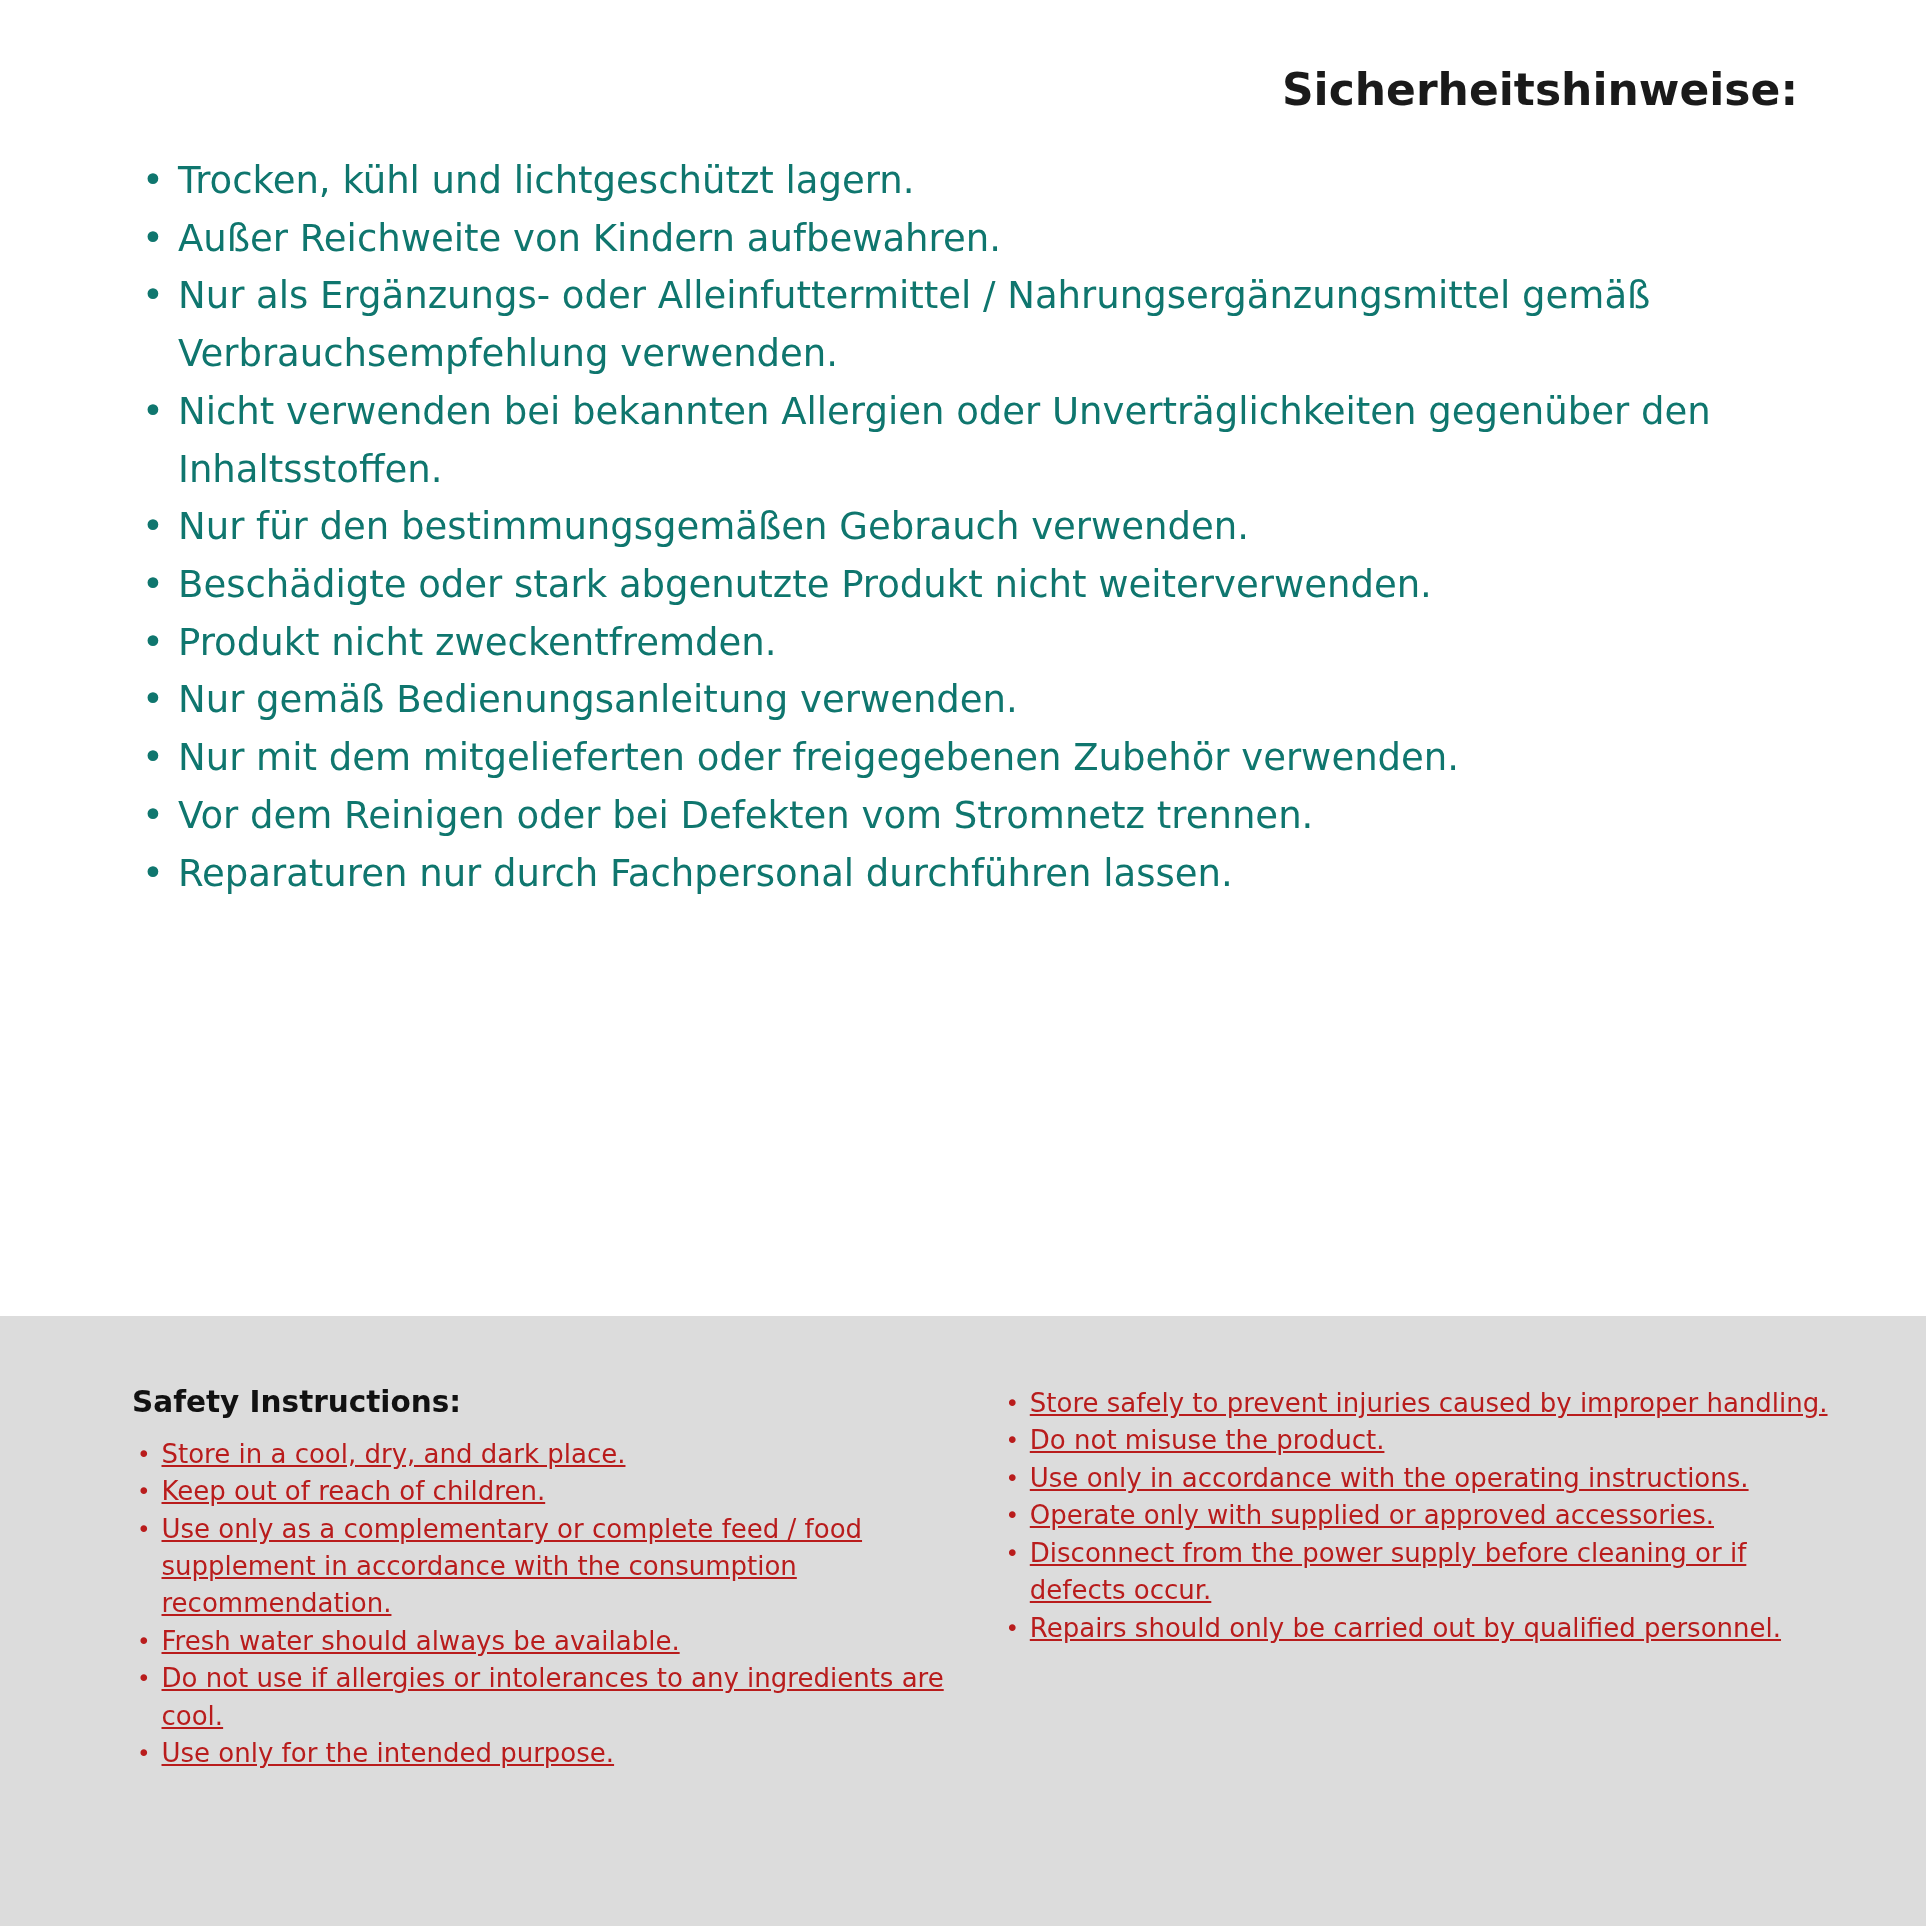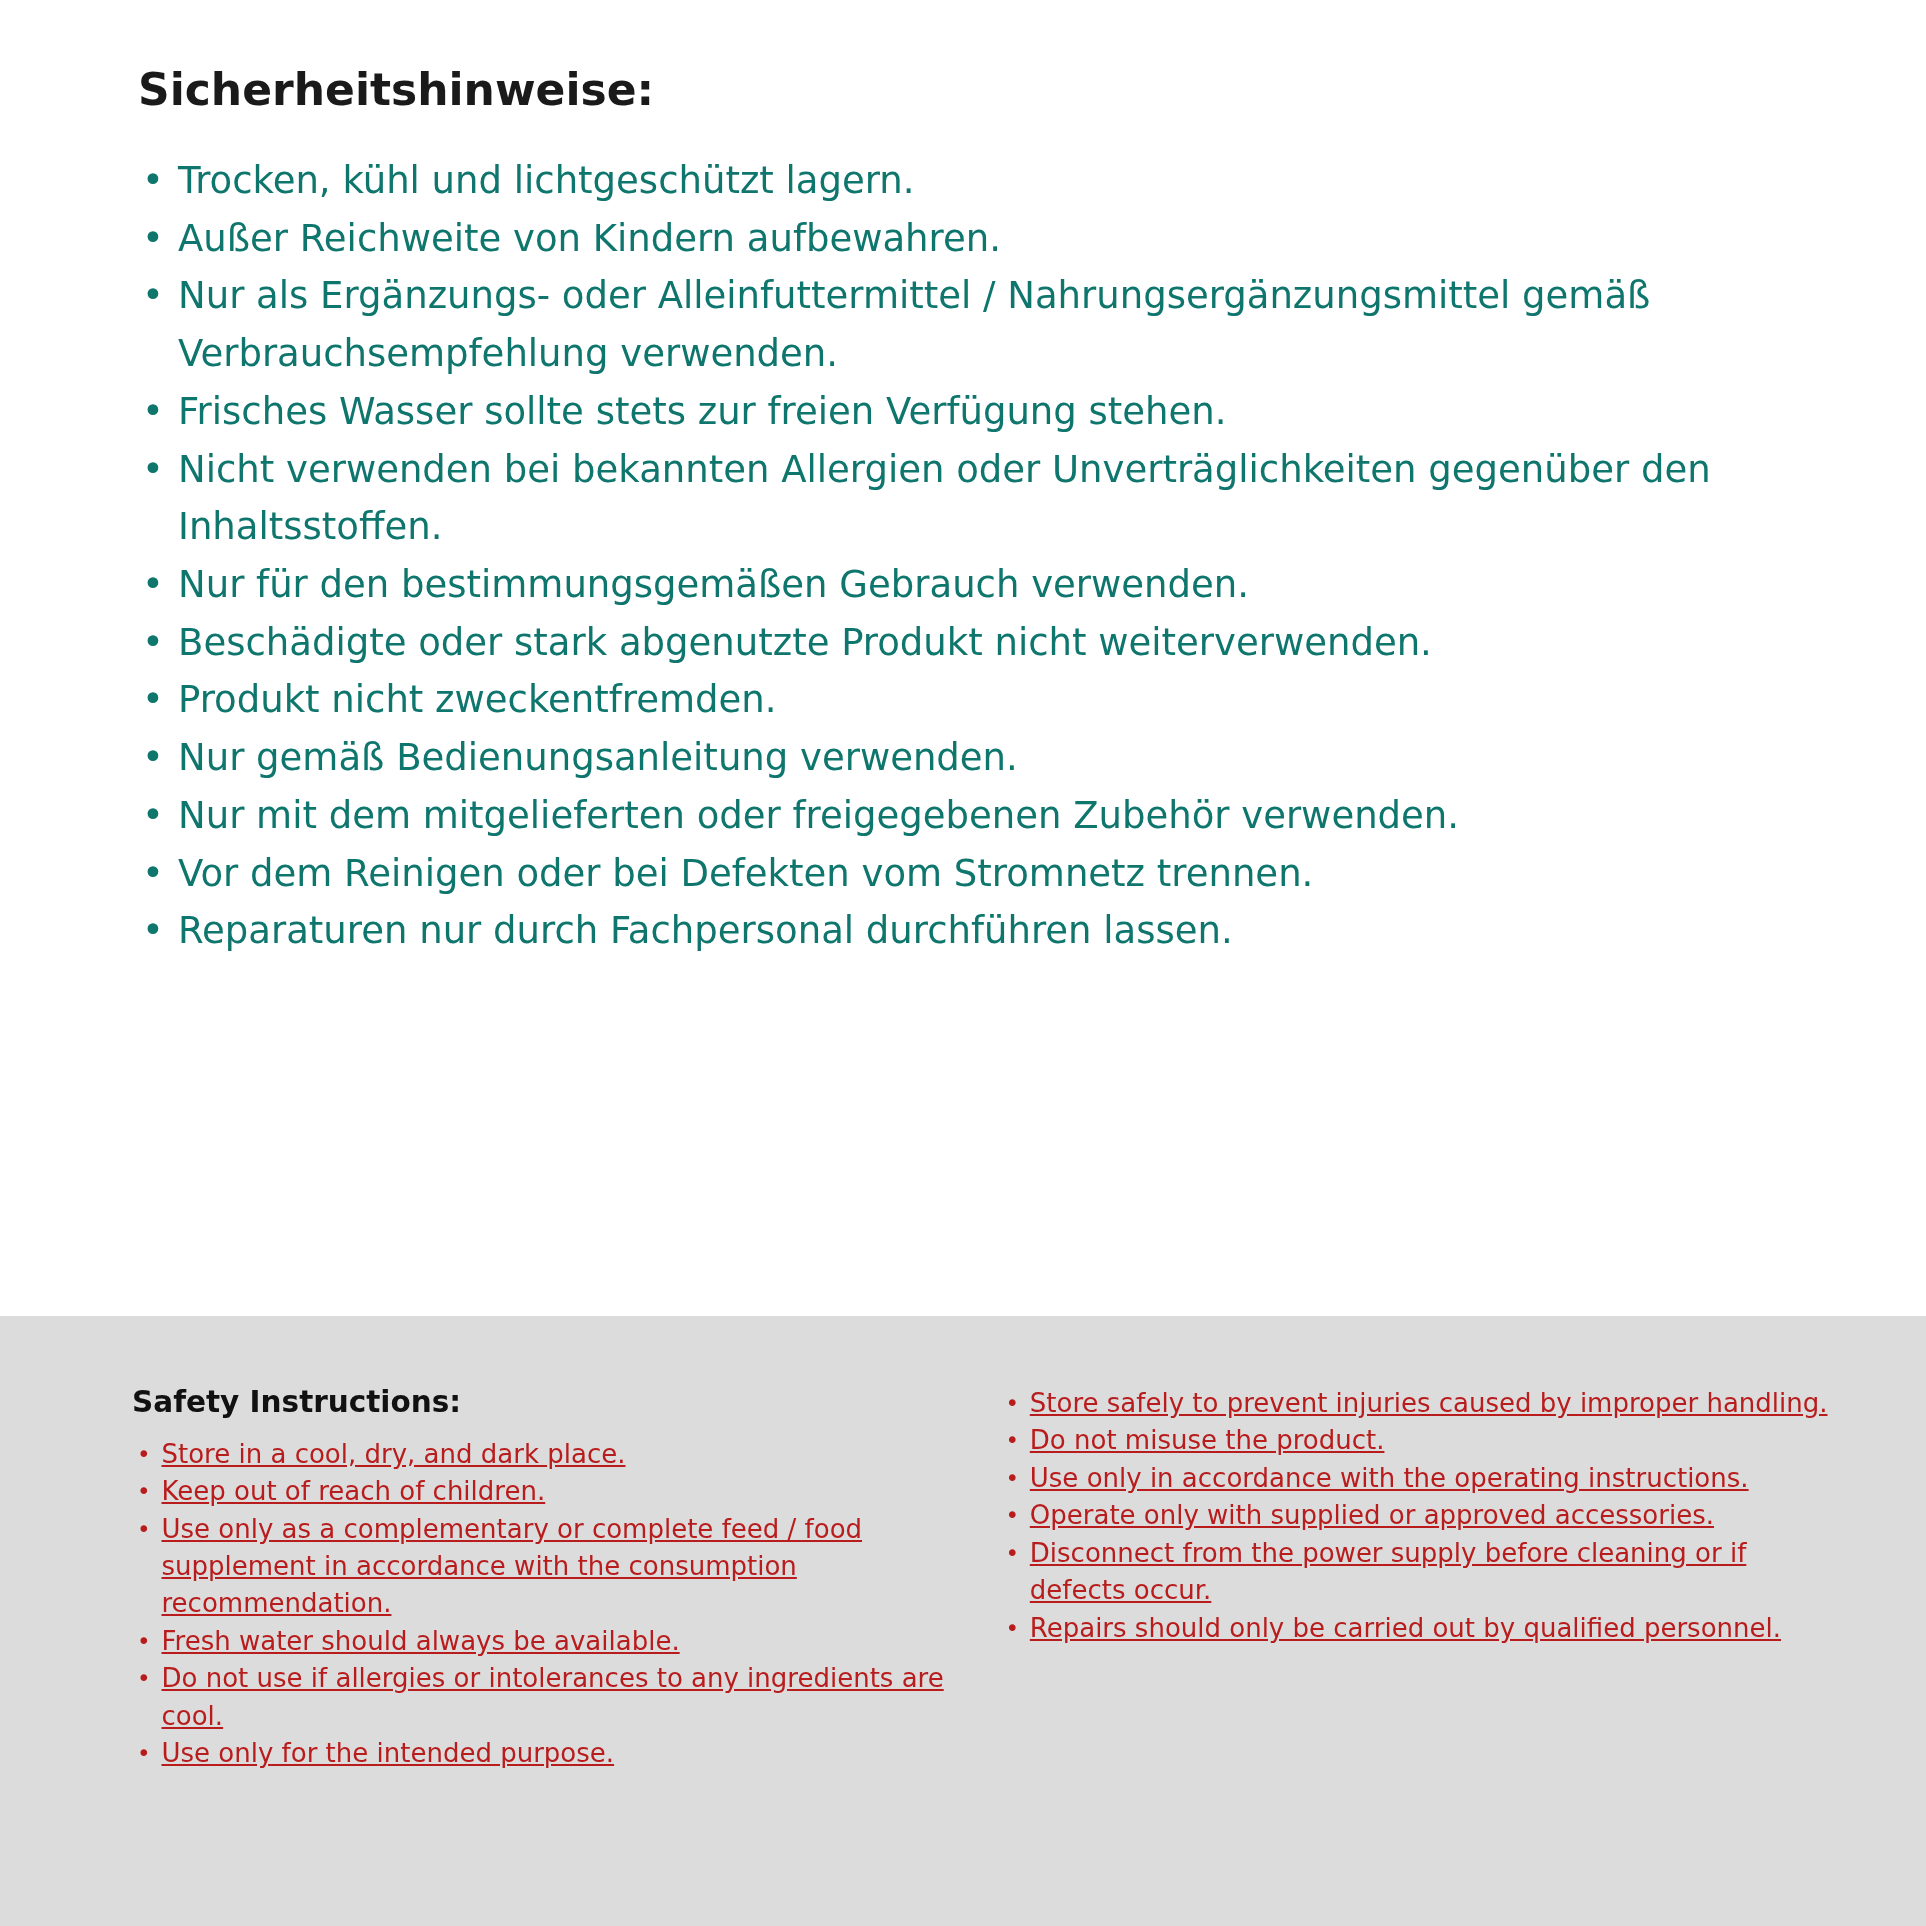--- a/index.html
+++ b/index.html
@@ -23,20 +23,21 @@
     flex: 0 0 1316px;
     background: var(--page-bg, #ffffff);
     box-sizing: border-box;
     padding: 64px 128px 0 138px;
   }
   .german-section h1 {
     margin: 0 0 37px 0;
     font-size: 44px;
     font-weight: 700;
     color: #1a1a1a;
+    text-align: right;
   }
   ul {
     margin: 0;
     padding: 0;
     list-style: none;
   }
   .german-section li {
     position: relative;
     padding-left: 40px;
     font-size: 37px;
@@ -89,21 +90,20 @@
 <body>
 
 <div class="page">
 
   <section class="german-section">
     <h1>Sicherheitshinweise:</h1>
     <ul>
         <li>Trocken, kühl und lichtgeschützt lagern.</li>
         <li>Außer Reichweite von Kindern aufbewahren.</li>
         <li>Nur als Ergänzungs- oder Alleinfuttermittel / Nahrungsergänzungsmittel gemäß Verbrauchsempfehlung verwenden.</li>
-        <li>Frisches Wasser sollte stets zur freien Verfügung stehen.</li>
         <li>Nicht verwenden bei bekannten Allergien oder Unverträglichkeiten gegenüber den Inhaltsstoffen.</li>
         <li>Nur für den bestimmungsgemäßen Gebrauch verwenden.</li>
         <li>Beschädigte oder stark abgenutzte Produkt nicht weiterverwenden.</li>
         <li>Produkt nicht zweckentfremden.</li>
         <li>Nur gemäß Bedienungsanleitung verwenden.</li>
         <li>Nur mit dem mitgelieferten oder freigegebenen Zubehör verwenden.</li>
         <li>Vor dem Reinigen oder bei Defekten vom Stromnetz trennen.</li>
         <li>Reparaturen nur durch Fachpersonal durchführen lassen.</li>
       </ul>
   </section>

